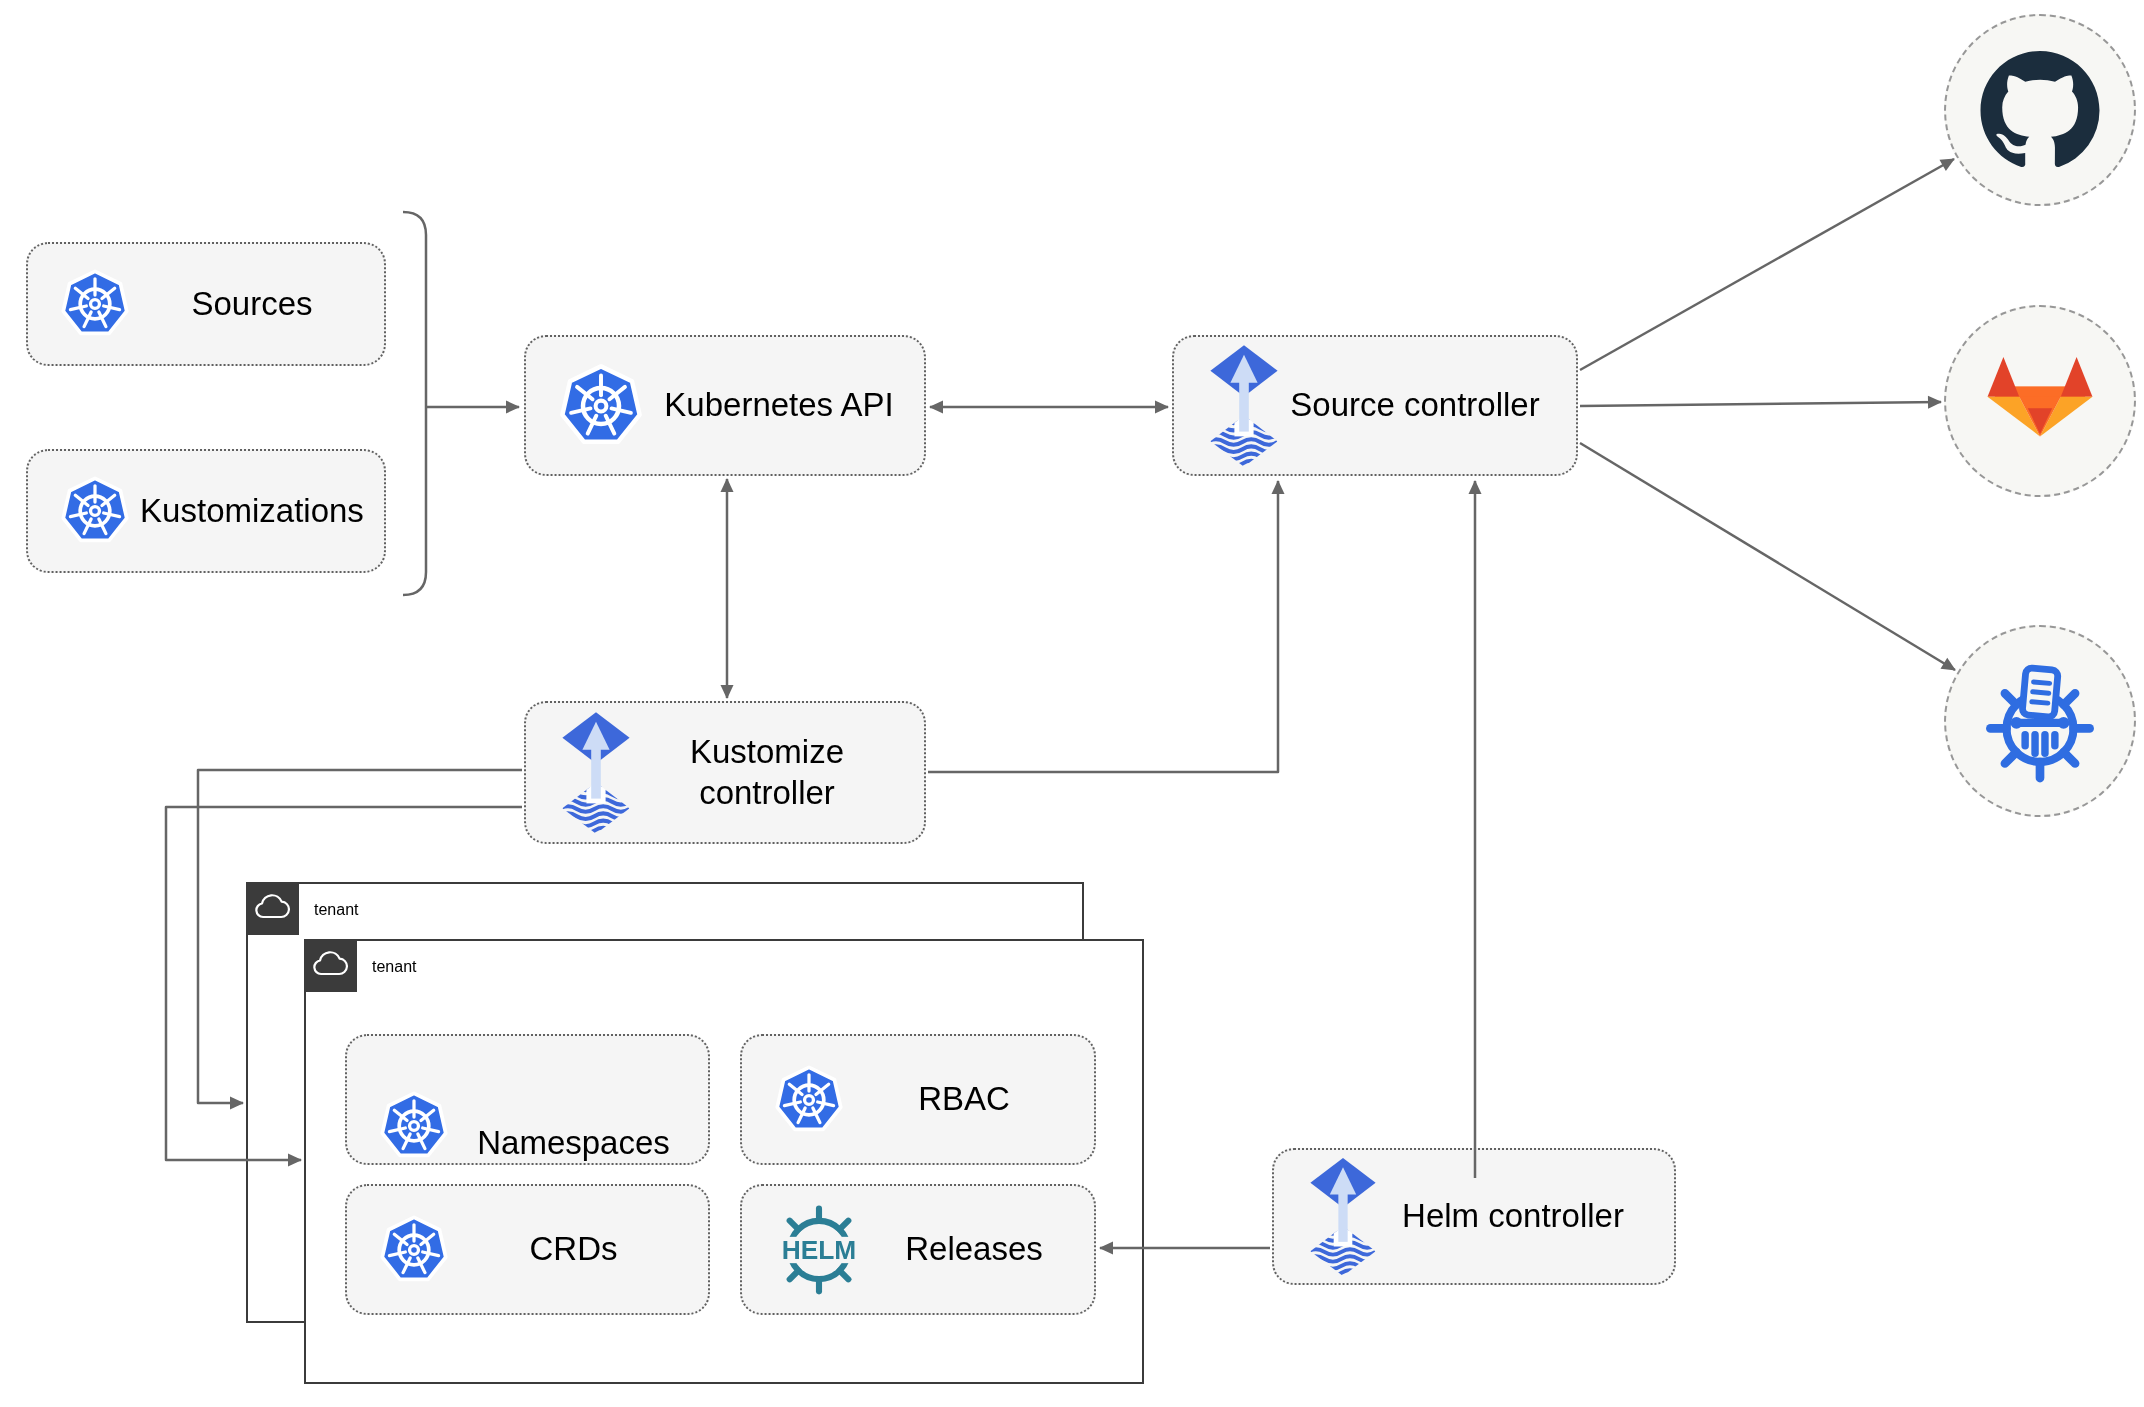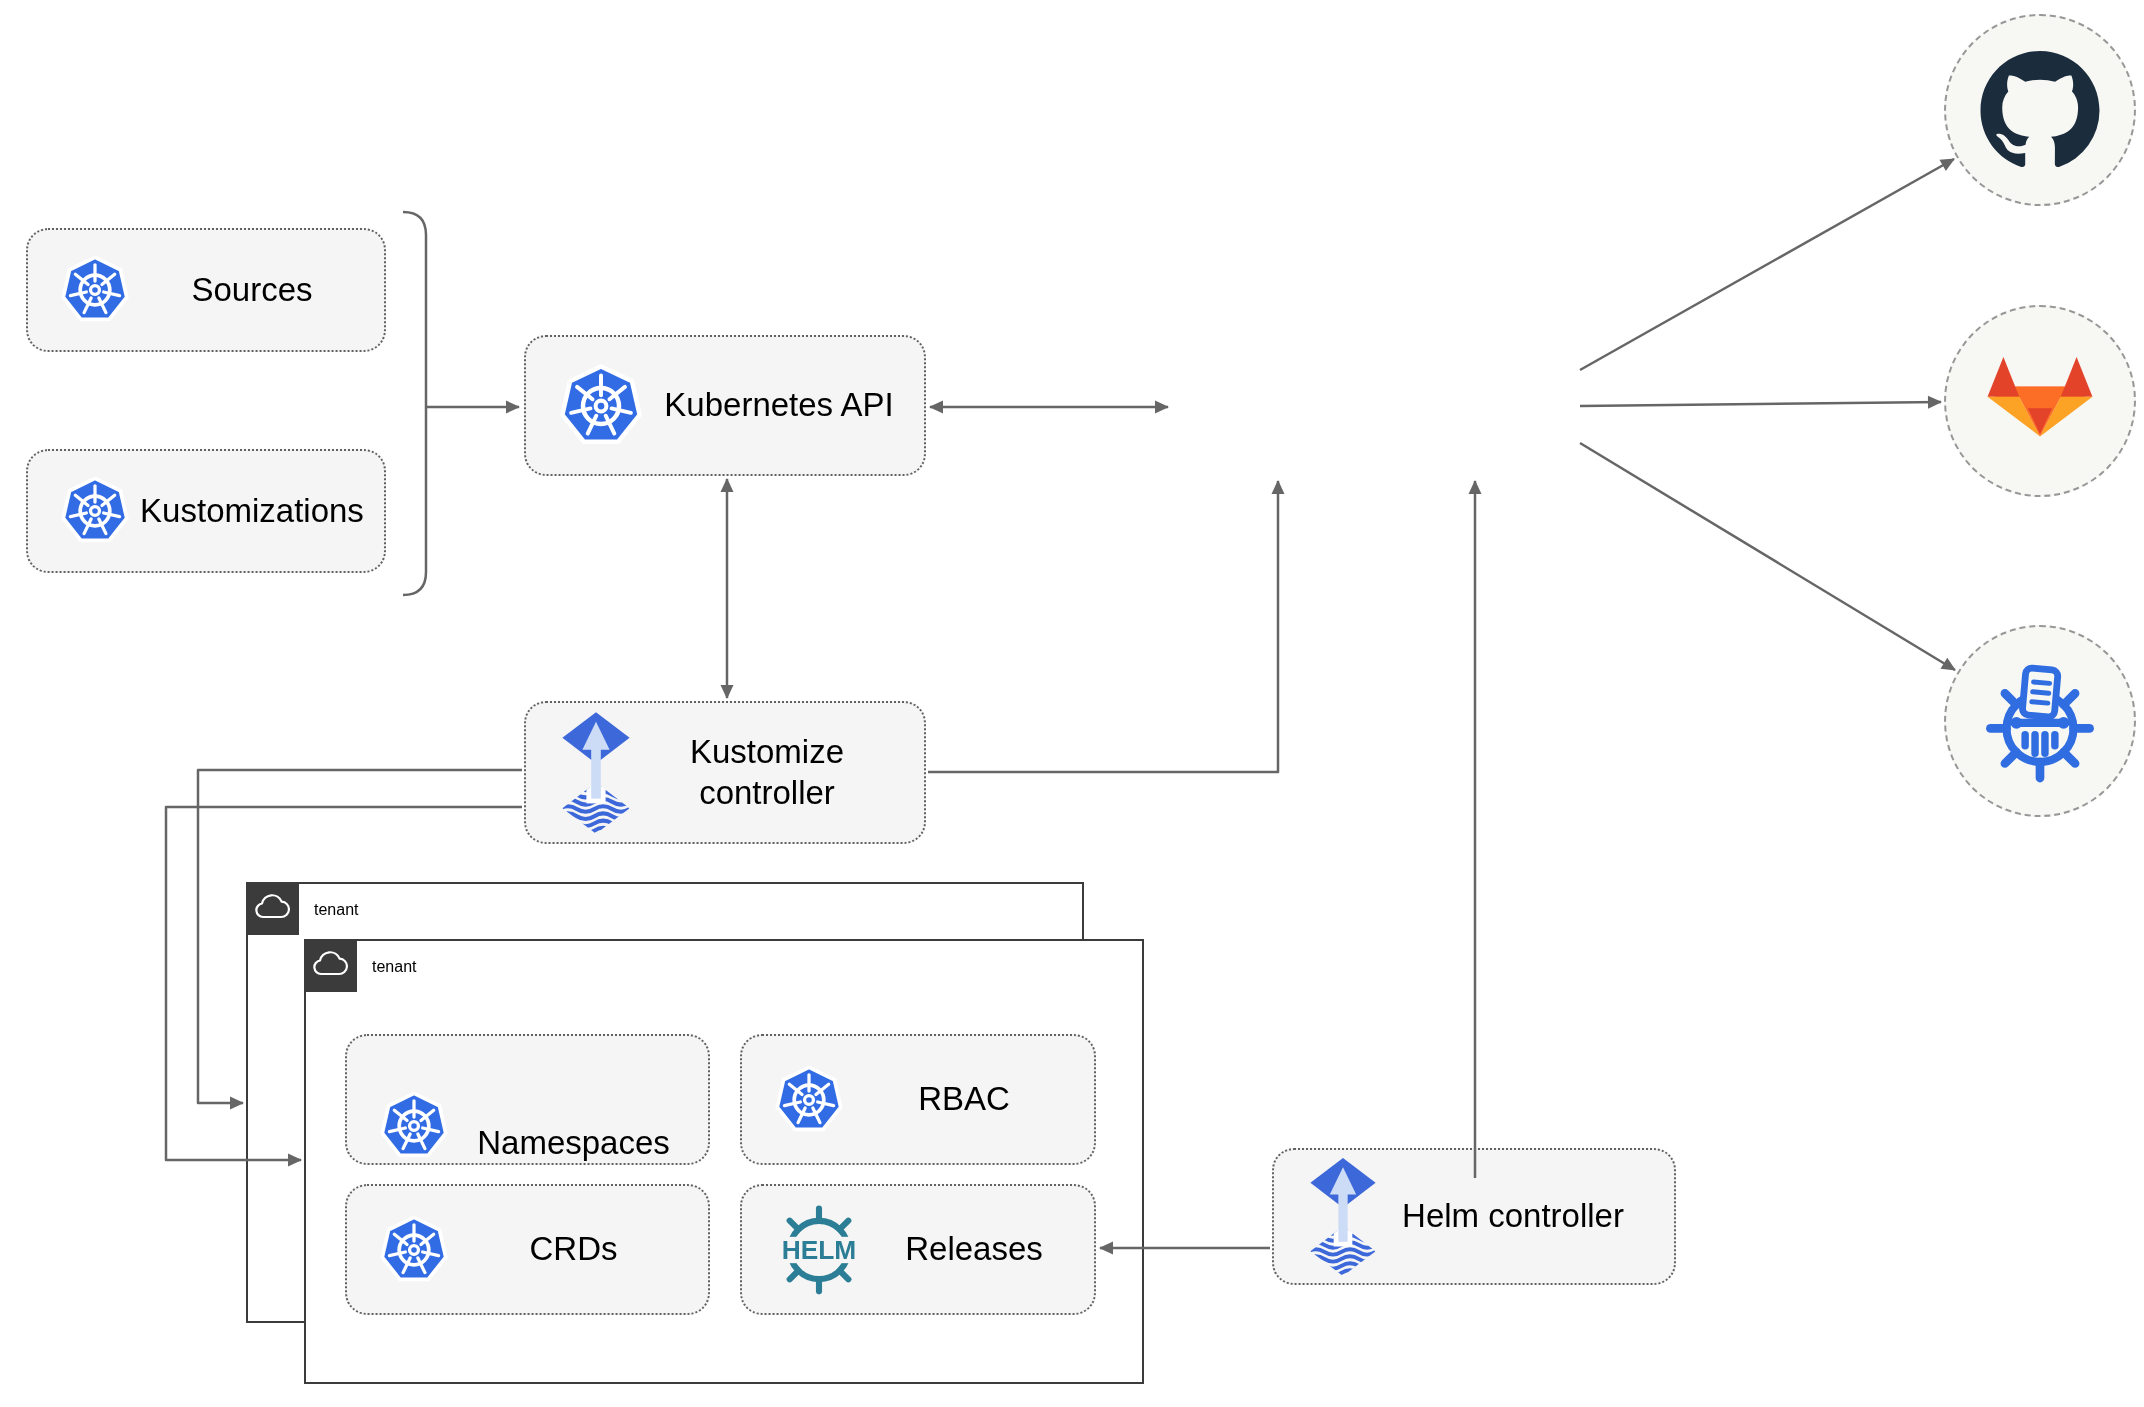--- a/index.html
+++ b/index.html
@@ -3,21 +3,21 @@
 <meta charset="utf-8">
 <style>
   html,body{margin:0;padding:0;background:#ffffff;font-family:"Liberation Sans",sans-serif;}
   #canvas{position:relative;width:2144px;height:1407px;background:#ffffff;overflow:hidden;}
 
   .node{position:absolute;background:#f5f5f5;border:2px dotted #616161;border-radius:22px;
         display:flex;align-items:center;box-sizing:border-box;z-index:3;}
   .node .icon{margin-left:30px;flex:0 0 auto;display:flex;align-items:center;}
   .node .label{flex:1 1 auto;text-align:center;font-size:33px;color:#000;line-height:1.22;padding:0 18px 0 6px;}
 
-  #node-sources{left:26px;top:228px;width:360px;height:124px;}
+  #node-sources{left:26px;top:242px;width:360px;height:124px;}
   #node-kustomizations{left:26px;top:449px;width:360px;height:124px;}
   #node-kubernetes-api{left:524px;top:335px;width:402px;height:141px;}
   #node-source-controller{left:1172px;top:335px;width:406px;height:141px;}
   #node-kustomize-controller{left:524px;top:701px;width:402px;height:143px;}
   #node-helm-controller{left:1272px;top:1148px;width:404px;height:137px;}
   #node-namespaces{left:345px;top:1034px;width:365px;height:131px;align-items:flex-end;}
   #node-rbac{left:740px;top:1034px;width:356px;height:131px;}
   #node-crds{left:345px;top:1184px;width:365px;height:131px;}
   #node-releases{left:740px;top:1184px;width:356px;height:131px;}
   #node-source-controller .label,#node-kustomize-controller .label,#node-helm-controller .label{max-width:250px;}
@@ -120,20 +120,28 @@
 
   <div class="node" id="node-kubernetes-api">
     <span class="icon">
       <svg width="90" height="90" viewBox="0 0 100 100">
           <use href="#k8s-logo"></use>
         </svg>
     </span>
     <span class="label">Kubernetes API</span>
   </div>
 
+  <div class="node" id="node-source-controller">
+    <span class="icon">
+      <svg width="80" height="122" viewBox="0 0 100 152">
+          <use href="#flux-logo"></use>
+        </svg>
+    </span>
+    <span class="label">Source controller</span>
+  </div>
 
   <div class="node" id="node-kustomize-controller">
     <span class="icon">
       <svg width="80" height="122" viewBox="0 0 100 152">
           <use href="#flux-logo"></use>
         </svg>
     </span>
     <span class="label">Kustomize controller</span>
   </div>
 

